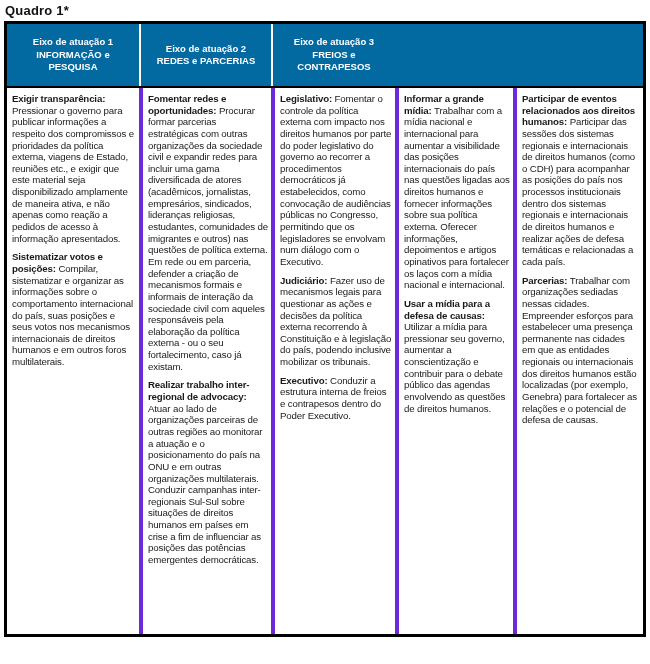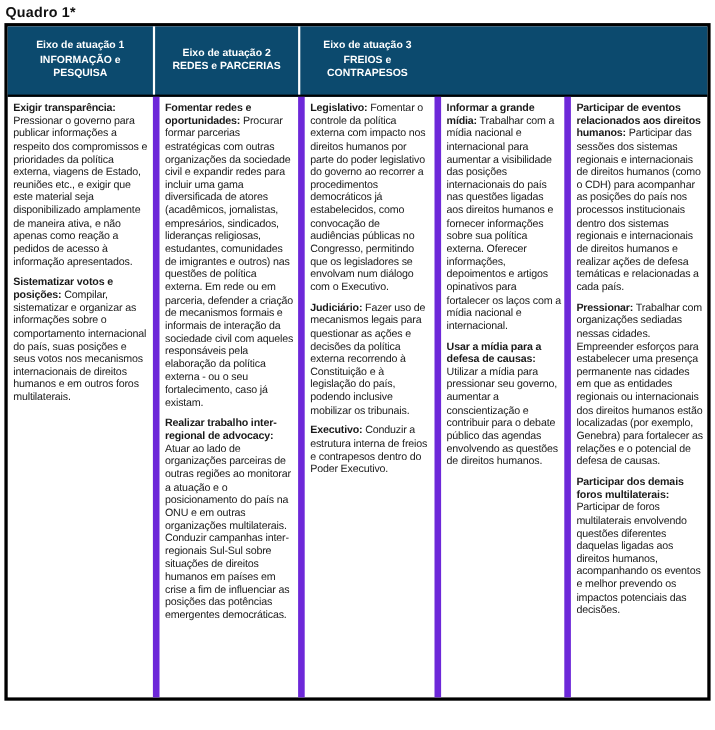--- a/index.html
+++ b/index.html
@@ -25,21 +25,21 @@
   .table {
     position: absolute;
     left: 4px;
     top: 21px;
     width: 642px;
     border: 3px solid #000000;
     background: #ffffff;
   }
   .header-row {
     display: flex;
-    background: #0c4a6e;
+    background: #0369a1;
     border-bottom: 2px solid #000000;
     height: 64px;
   }
   .header-cell {
     display: flex;
     flex-direction: column;
     justify-content: center;
     text-align: center;
     color: #ffffff;
     font-weight: bold;
@@ -54,21 +54,21 @@
   .body-row {
     display: flex;
     align-items: stretch;
     height: 546px;
   }
   .body-cell {
     padding: 5px 3px 4px 5px;
     font-size: 9.7px;
     line-height: 1.2;
     letter-spacing: -0.15px;
-    border-left: 6px solid #6d28d9;
+    border-left: 4px solid #6d28d9;
     overflow: hidden;
   }
   .body-cell:first-child { border-left: none; }
   .body-cell p { margin: 0 0 7px 0; }
   .lead { font-weight: bold; }
   
   .c1 { flex: 0 0 132px; }
   .c2 { flex: 0 0 132px; }
   .c3 { flex: 0 0 124px; align-items: center; }
   .c4 { flex: 0 0 118px; }
@@ -127,22 +127,21 @@
         <p><span class="lead">Executivo:</span> <span>Conduzir a estrutura interna de freios e contrapesos dentro do Poder Executivo.</span></p>
       </div>
 
       <div class="body-cell c4">
         <p><span class="lead">Informar a grande mídia:</span> <span>Trabalhar com a mídia nacional e internacional para aumentar a visibilidade das posições internacionais do país nas questões ligadas aos direitos humanos e fornecer informações sobre sua política externa. Oferecer informações, depoimentos e artigos opinativos para fortalecer os laços com a mídia nacional e internacional.</span></p>
         <p><span class="lead">Usar a mídia para a defesa de causas:</span> <span>Utilizar a mídia para pressionar seu governo, aumentar a conscientização e contribuir para o debate público das agendas envolvendo as questões de direitos humanos.</span></p>
       </div>
 
       <div class="body-cell c5">
         <p><span class="lead">Participar de eventos relacionados aos direitos humanos:</span> <span>Participar das sessões dos sistemas regionais e internacionais de direitos humanos (como o CDH) para acompanhar as posições do país nos processos institucionais dentro dos sistemas regionais e internacionais de direitos humanos e realizar ações de defesa temáticas e relacionadas a cada país.</span></p>
-        <p><span class="lead">Pressionar:</span> <span>Trabalhar com organizações sediadas nessas cidades. Empreender esforços para estabelecer uma presença permanente nas cidades em que as entidades regionais ou internacionais dos direitos humanos estão localizadas (por exemplo, Genebra) para fortalecer as relações e o potencial de defesa de causas.</span></p>
-        <p><span class="lead">Participar dos demais foros multilaterais:</span> <span>Participar de foros multilaterais envolvendo questões diferentes daquelas ligadas aos direitos humanos, acompanhando os eventos e melhor prevendo os impactos potenciais das decisões.</span></p>
+        <p><span class="lead">Parcerias:</span> <span>Trabalhar com organizações sediadas nessas cidades. Empreender esforços para estabelecer uma presença permanente nas cidades em que as entidades regionais ou internacionais dos direitos humanos estão localizadas (por exemplo, Genebra) para fortalecer as relações e o potencial de defesa de causas.</span></p>
       </div>
 
     </div>
   </div>
 
   <div class="source-line">Fonte: CONECTAS DIREITOS HUMANOS, 2013.</div>
 
 </div>
 
 </body></html>

